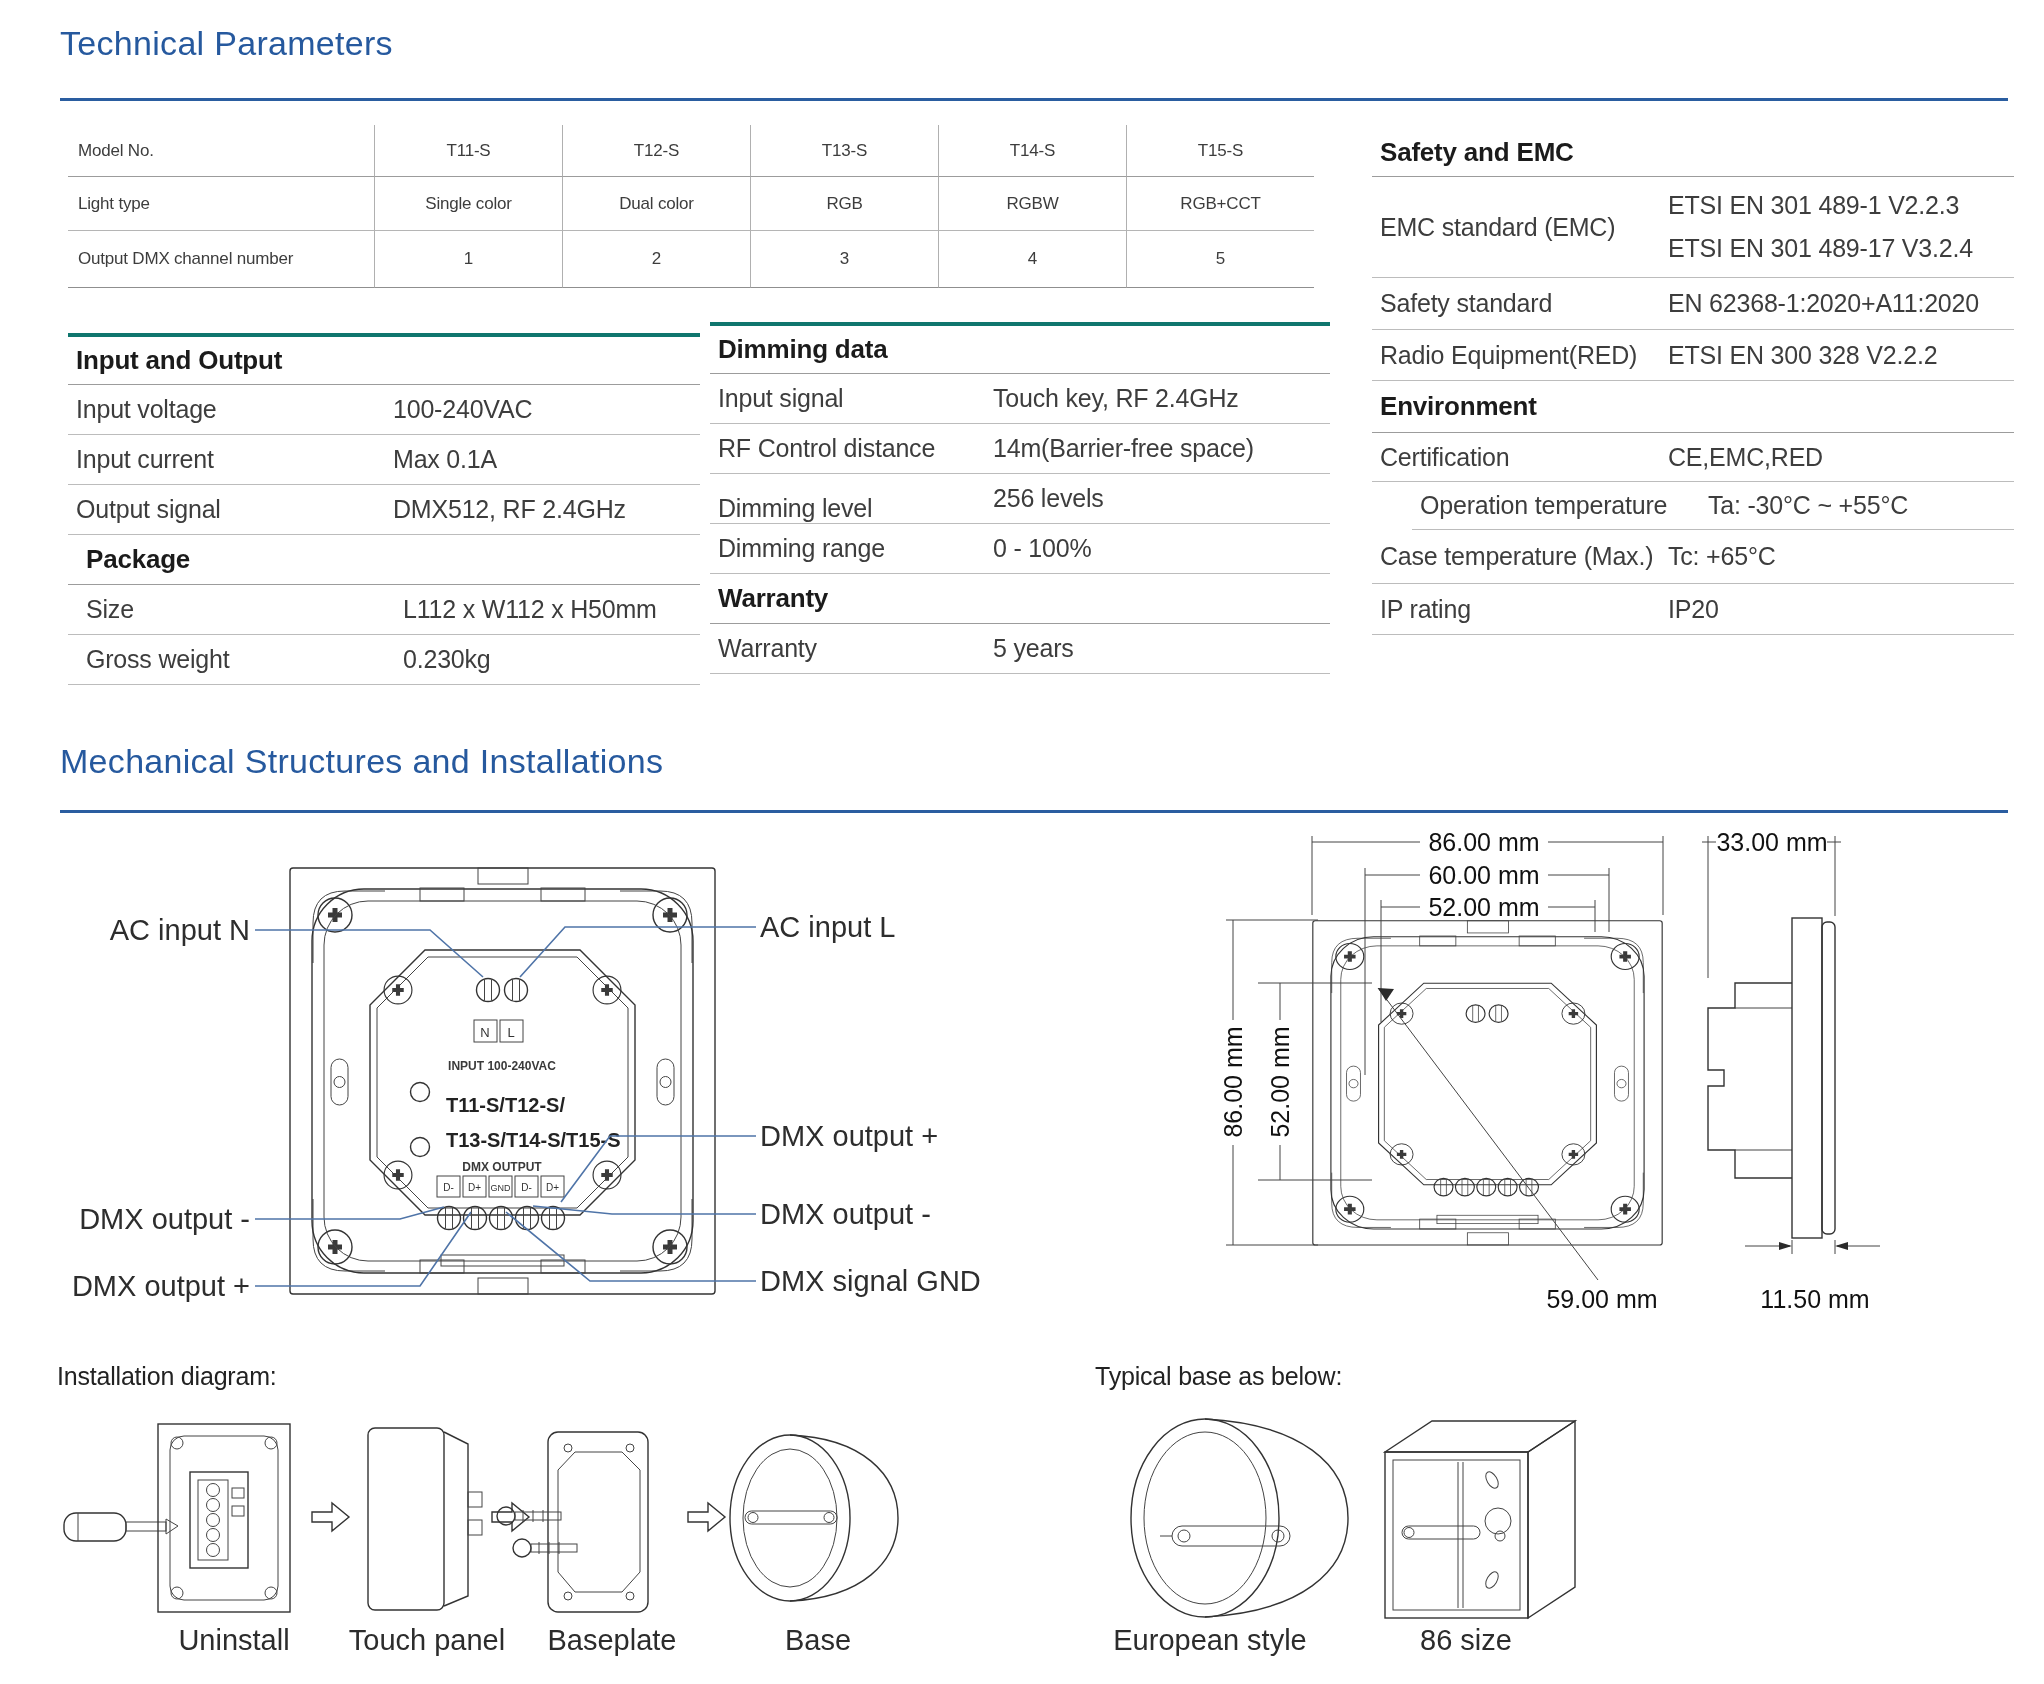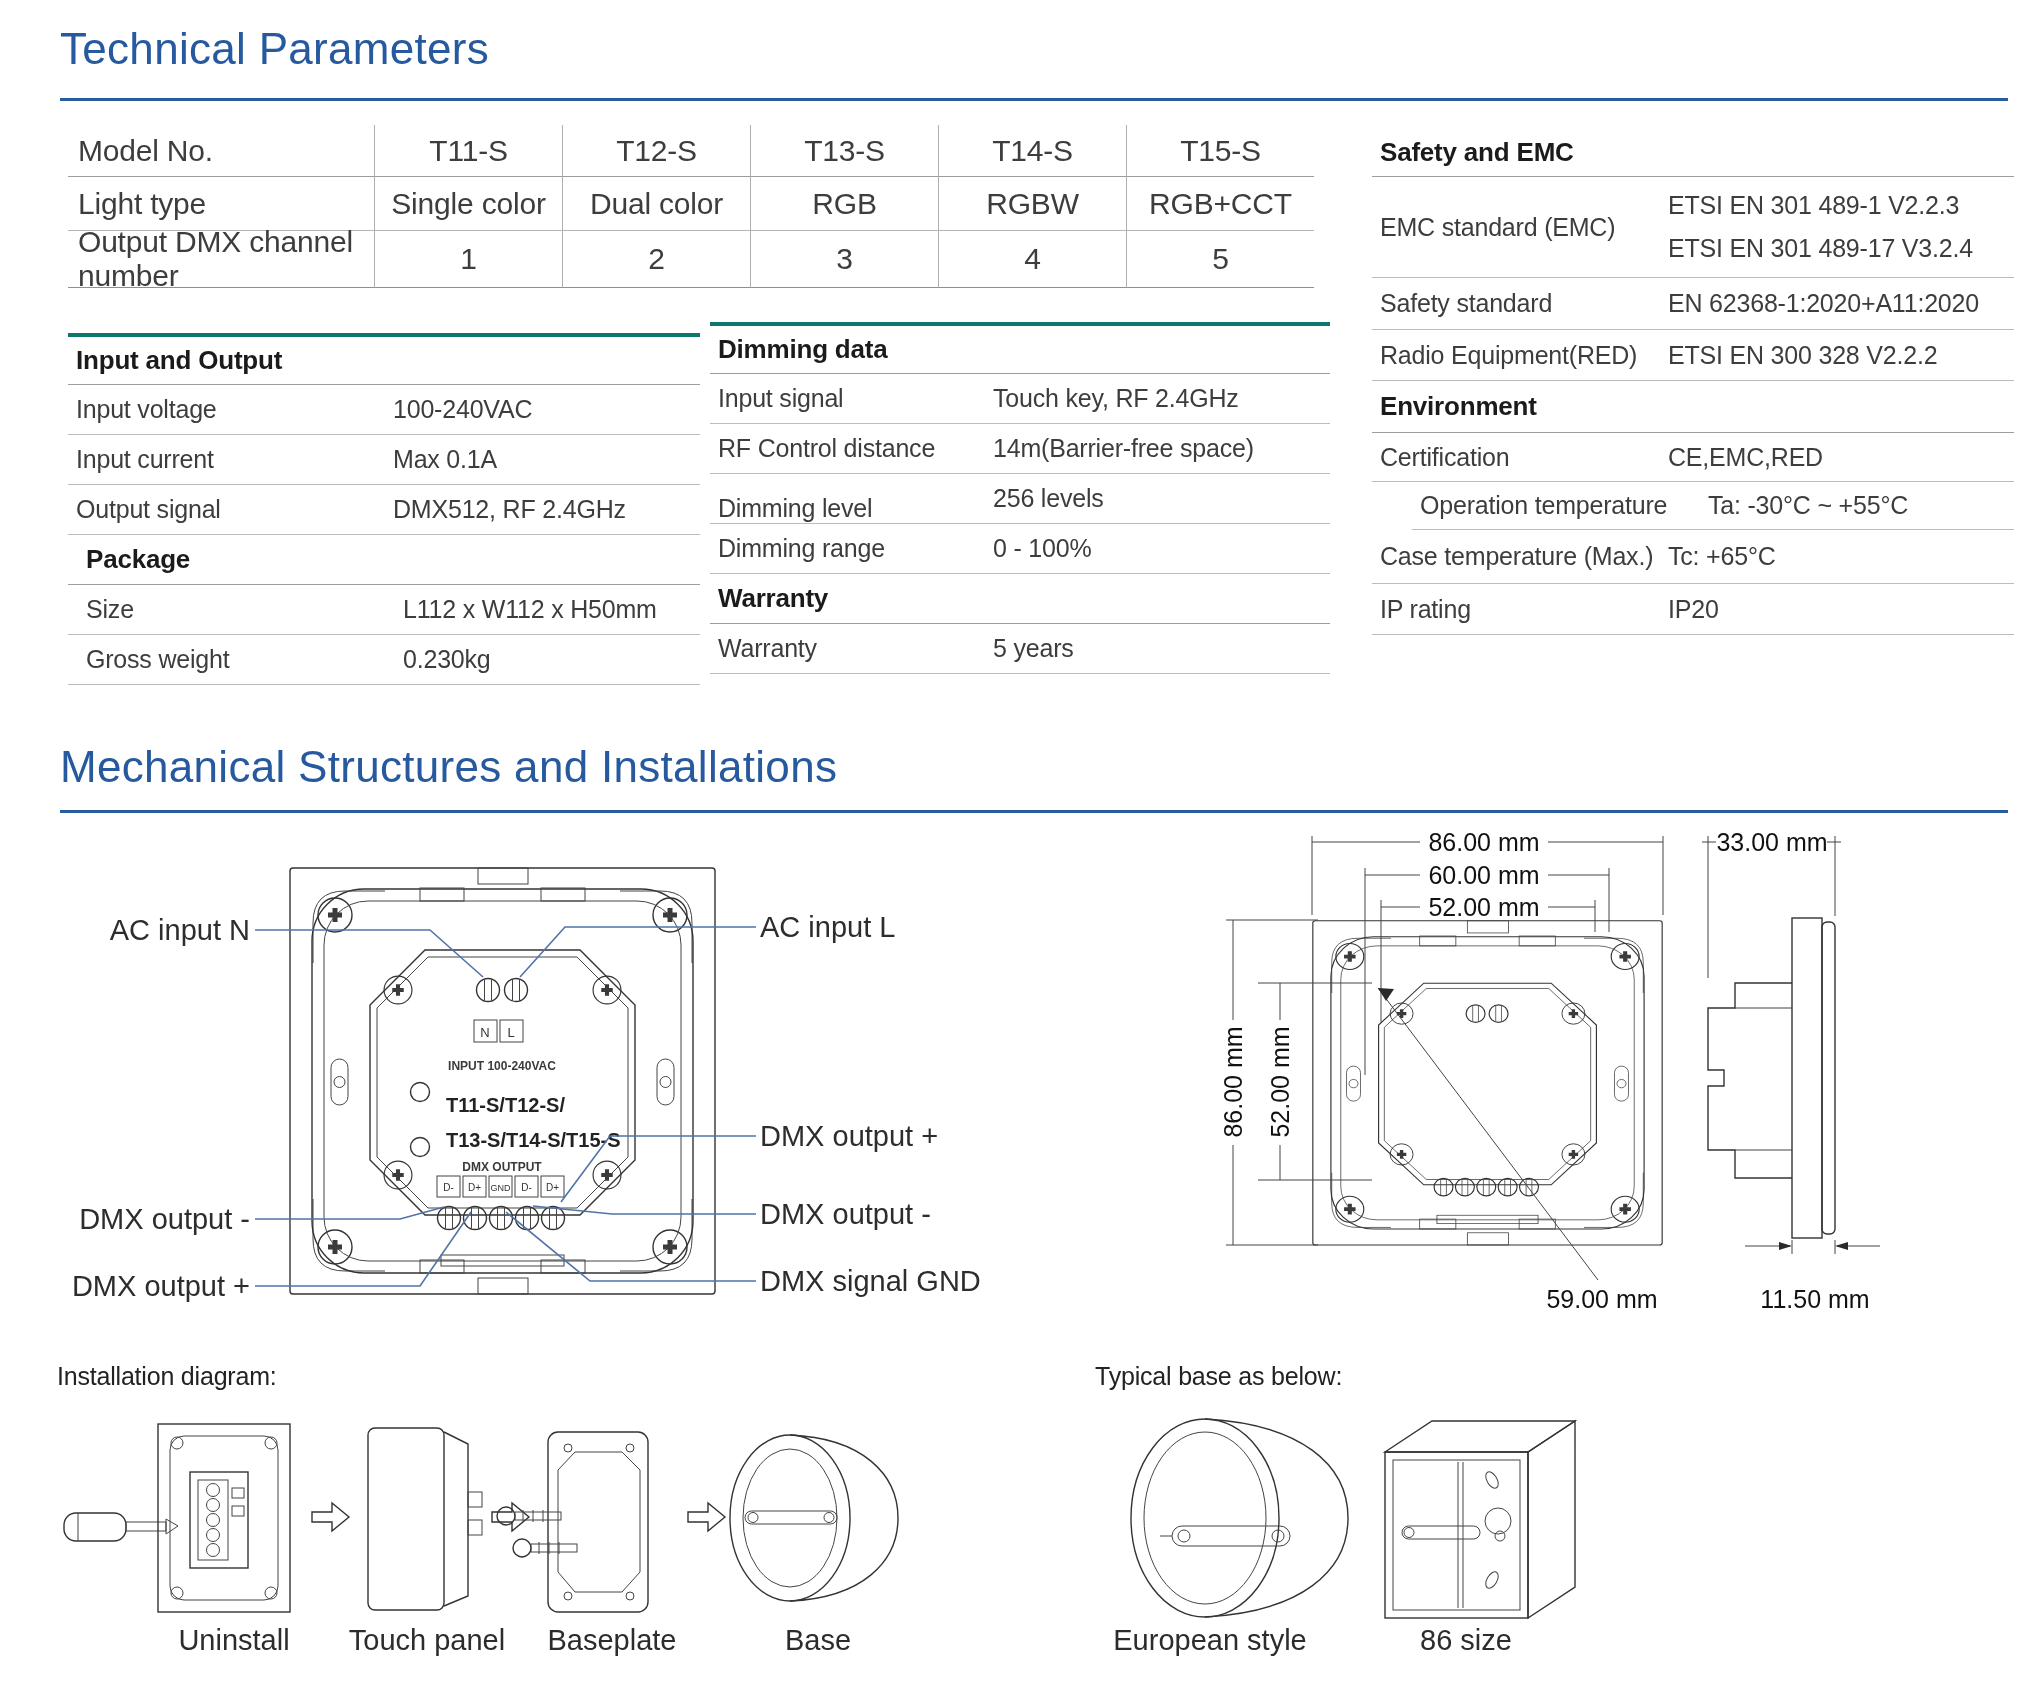--- a/index.html
+++ b/index.html
@@ -1,21 +1,21 @@
 <!DOCTYPE html>
 <html><head>
 <meta charset="utf-8">
 <style>
   html,body{margin:0;padding:0;background:#fff;}
   .page{position:relative;width:2044px;height:1684px;background:#fff;
         font-family:"Liberation Sans",sans-serif;color:#3d3d3d;overflow:hidden;}
-  .blue-title{position:absolute;font-size:44px;font-weight:500;color:#26599e;letter-spacing:.3px;}
+  .blue-title{position:absolute;font-size:34px;font-weight:500;color:#26599e;letter-spacing:.3px;}
   .blue-rule{position:absolute;height:3px;background:#2a5da0;}
   
-  .mtable{position:absolute;left:68px;top:125px;width:1246px;font-size:30px;}
+  .mtable{position:absolute;left:68px;top:125px;width:1246px;font-size:17px;}
   .mrow{display:flex;}
   .mrow > div{box-sizing:border-box;display:flex;align-items:center;justify-content:center;letter-spacing:-.2px;}
   .mrow > div:first-child{width:306px;justify-content:flex-start;padding-left:10px;}
   .mrow > div:not(:first-child){width:188px;border-left:1px solid #b0b0b0;}
   .mrow.r1 > div{height:52px;border-bottom:1px solid #9c9c9c;}
   .mrow.r2 > div{height:54px;border-bottom:1px solid #b5b5b5;}
   .mrow.r3 > div{height:57px;border-bottom:1px solid #8f8f8f;}
   
   .stable{position:absolute;font-size:25px;}
   .srow{display:flex;align-items:center;border-bottom:1px solid #bcbcbc;box-sizing:border-box;}

